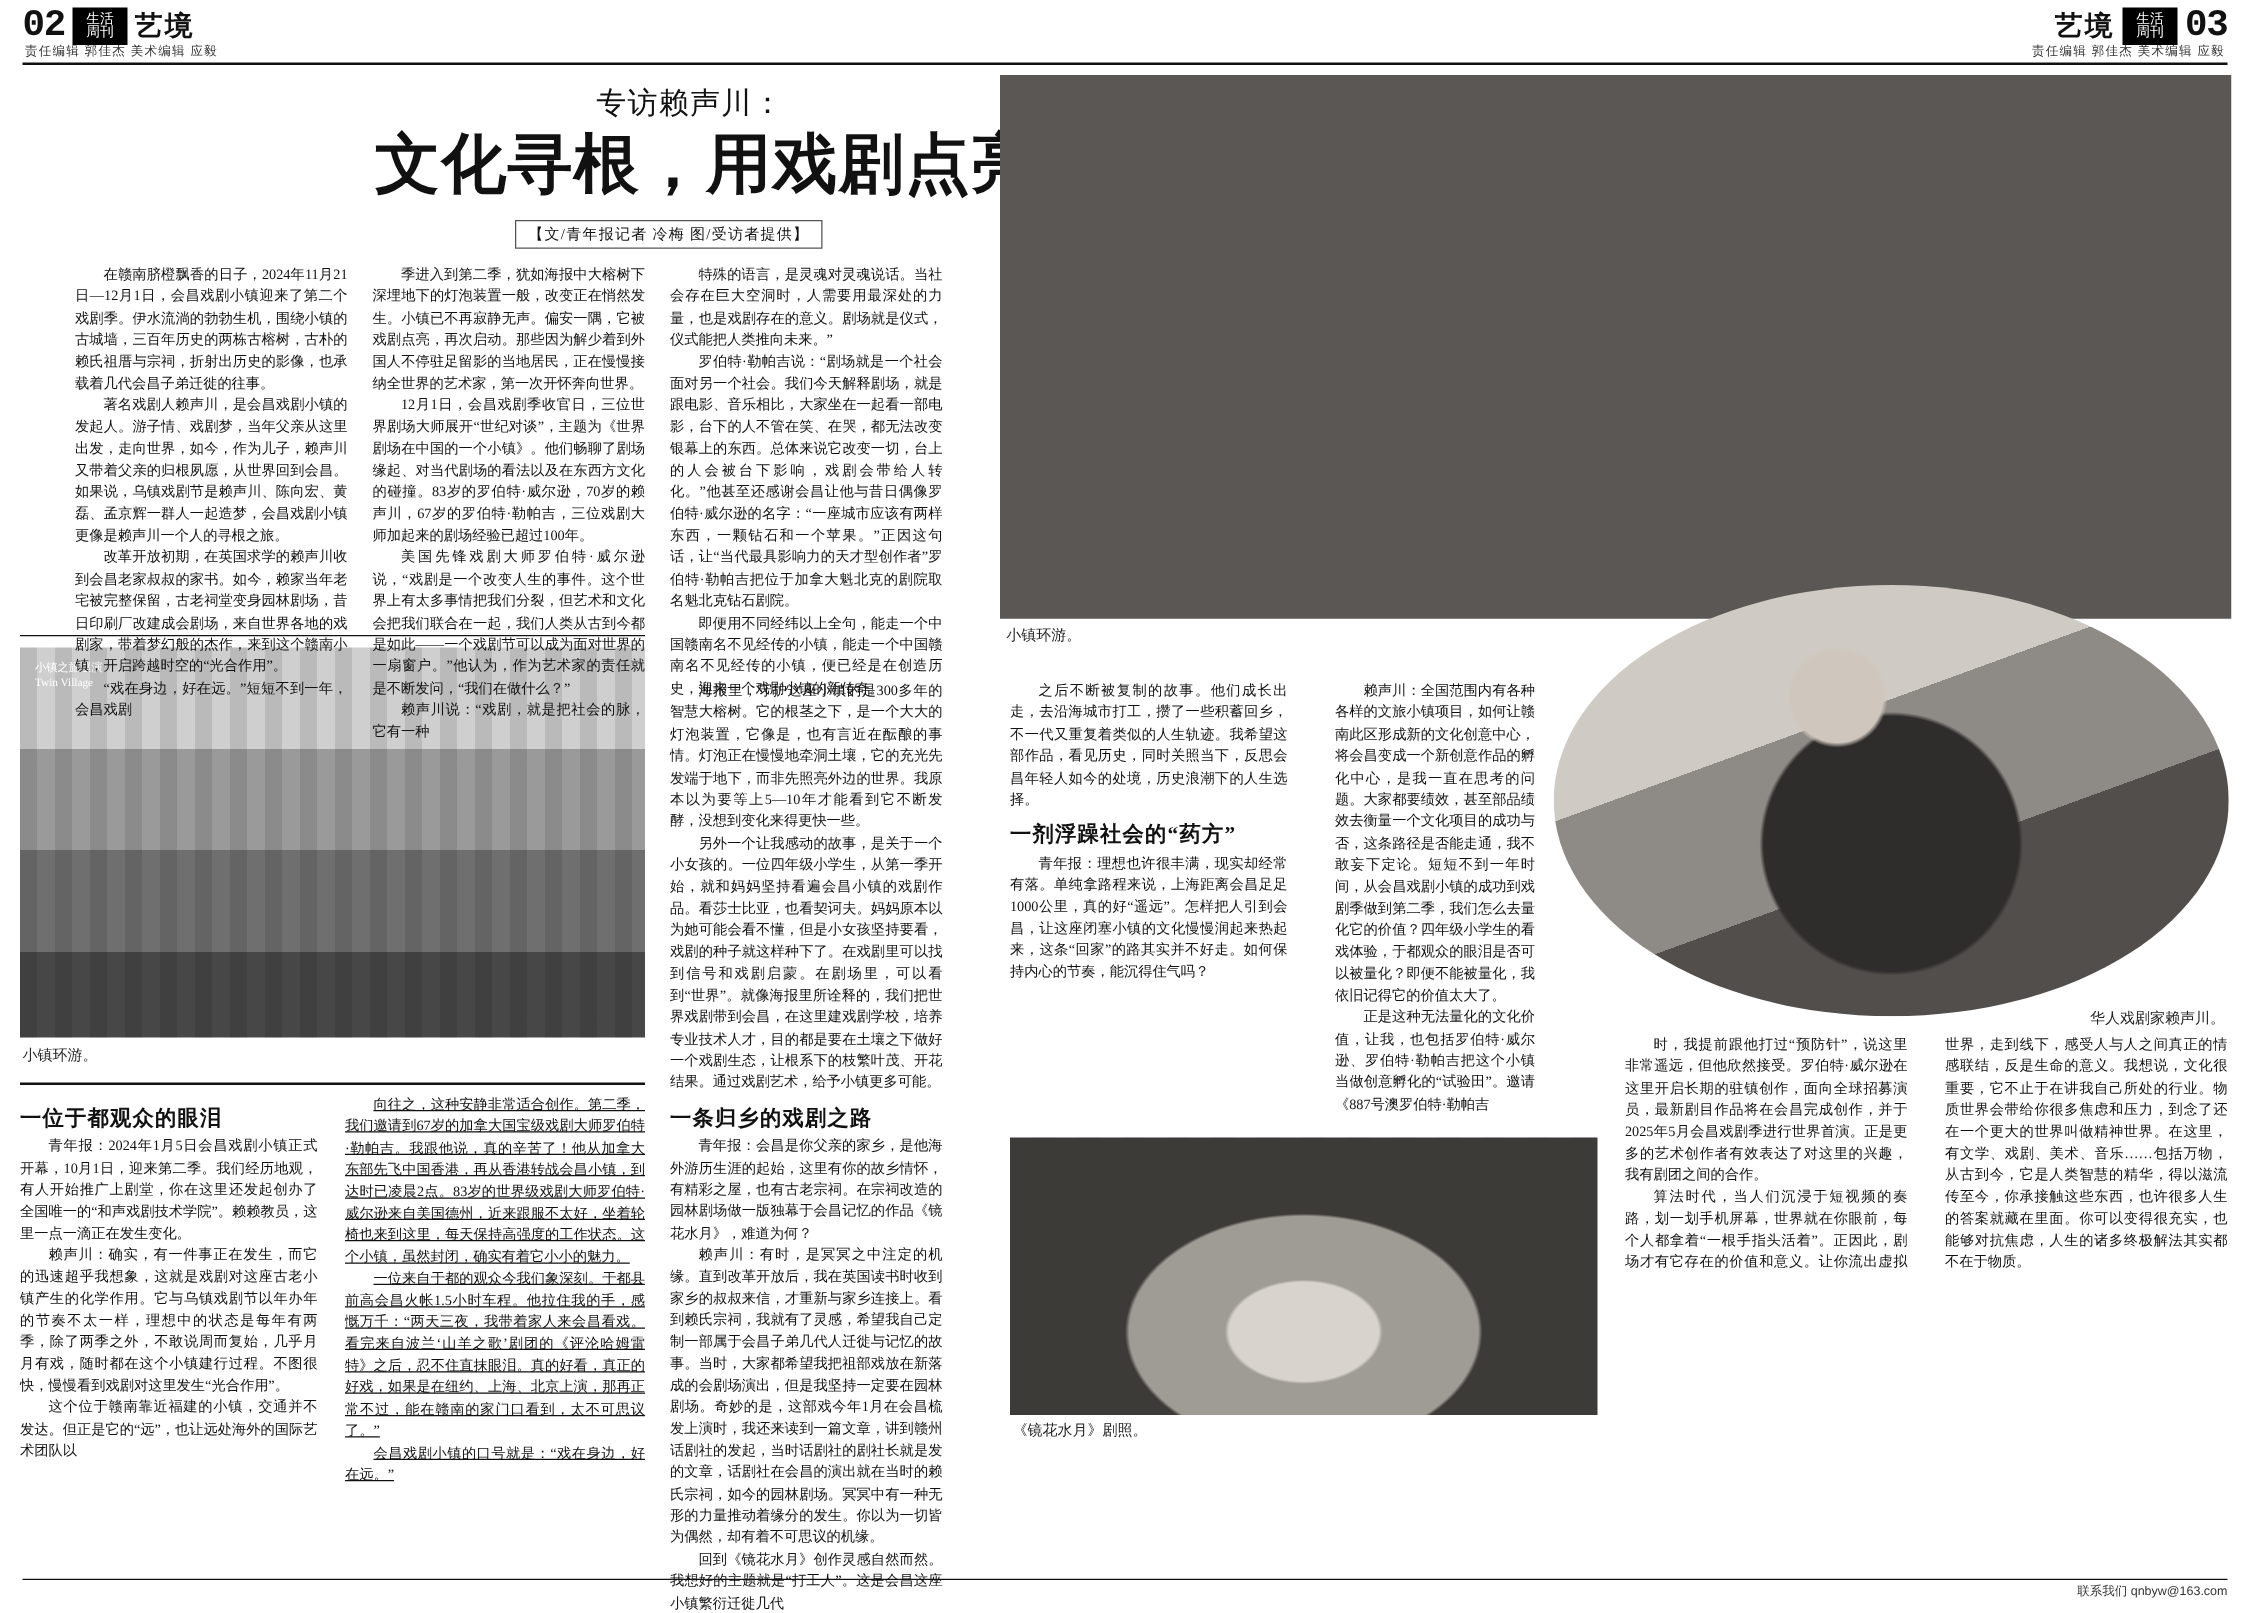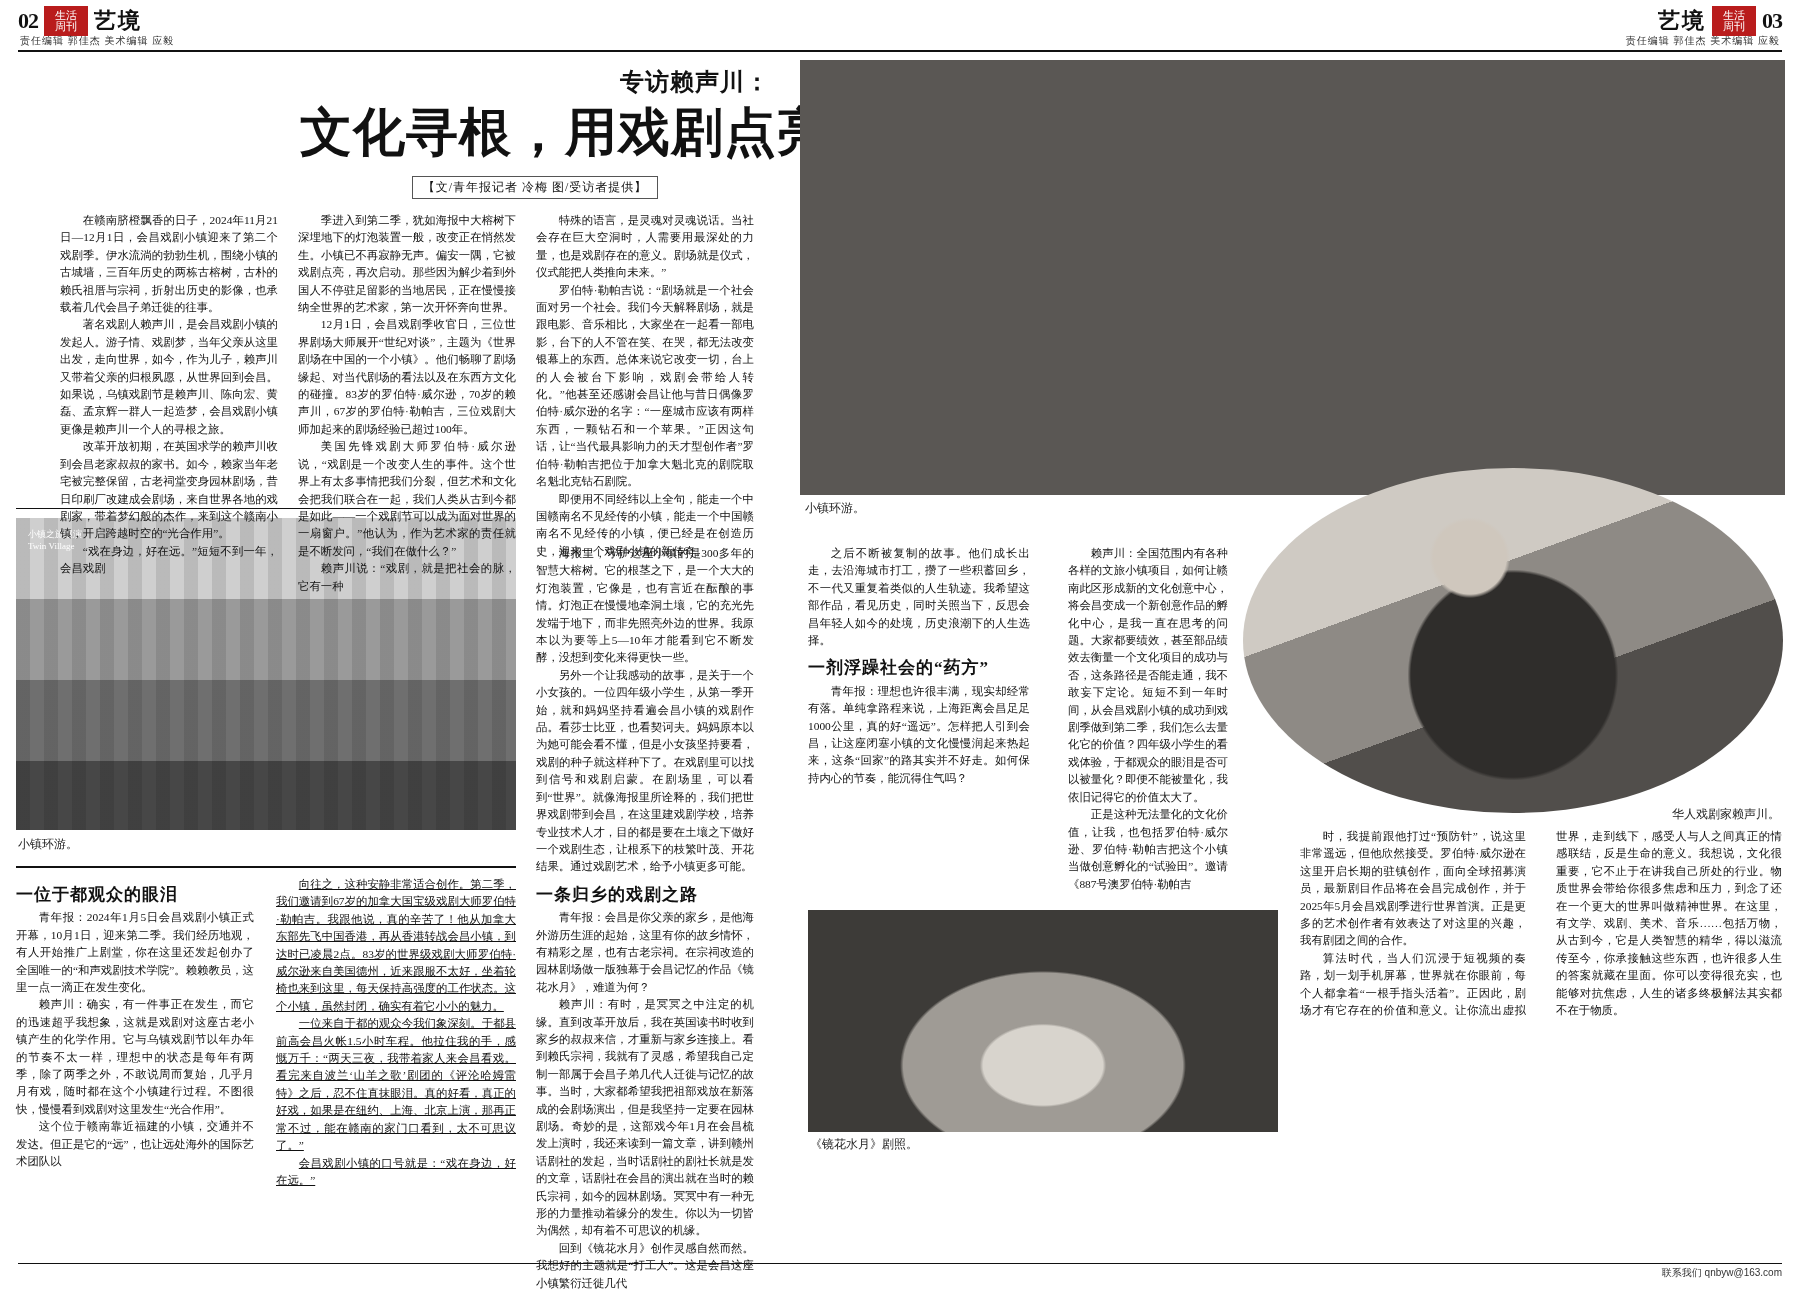--- a/index.html
+++ b/index.html
@@ -3,32 +3,32 @@
 <meta charset="utf-8">
 <style>
   html,body{margin:0;padding:0;background:#fff;}
   body{width:1800px;height:1290px;font-family:"Liberation Serif",serif;color:#111;overflow:hidden;}
   .page{position:relative;width:1800px;height:1290px;background:#fff;}
 
   
   .masthead{position:absolute;left:0;right:0;top:0;height:52px;}
   .mh-left{position:absolute;left:18px;top:6px;display:flex;align-items:flex-start;}
   .mh-right{position:absolute;right:18px;top:6px;display:flex;align-items:flex-start;justify-content:flex-end;}
-  .pagenum{font-family:Liberation Serif, serif;font-size:22px;font-weight:bold;line-height:30px;letter-spacing:-1px;}
-  .logo-badge{width:44px;height:30px;background:#b91c1c;color:#fff;font-size:11px;line-height:11px;
+  .pagenum{font-family:Liberation Mono, monospace;font-size:30px;font-weight:bold;line-height:30px;letter-spacing:-1px;}
+  .logo-badge{width:44px;height:30px;background:#000000;color:#fff;font-size:11px;line-height:11px;
       display:flex;flex-direction:column;align-items:center;justify-content:center;margin:0 6px;font-family:"Liberation Sans",sans-serif;}
   .logo-badge span{display:block;letter-spacing:0px;}
   .sect-name{font-size:22px;font-weight:bold;line-height:30px;letter-spacing:2px;}
   .mh-credit{font-size:10px;color:#333;position:absolute;top:34px;left:20px;letter-spacing:1px;font-family:"Liberation Sans",sans-serif;}
   .mh-credit-r{font-size:10px;color:#333;position:absolute;top:34px;right:20px;letter-spacing:1px;font-family:"Liberation Sans",sans-serif;}
   .mh-rule{position:absolute;left:18px;right:18px;top:50px;height:2px;background:#111;}
 
   
   .head-wrap{position:absolute;left:300px;top:66px;width:470px;text-align:center;}
-  .kicker{font-size:24px;font-weight:bold;letter-spacing:1px;text-align:right;margin-left:34px;}
+  .kicker{font-size:24px;font-weight:normal;letter-spacing:1px;text-align:center;margin-left:34px;}
   .headline{font-size:52px;font-weight:bold;letter-spacing:1px;margin-top:6px;line-height:58px;white-space:nowrap;}
   .byline{margin-top:14px;font-size:12px;letter-spacing:1px;}
   .byline .box{border:1px solid #555;padding:2px 10px;display:inline-block;}
 
   
   .photo{position:absolute;overflow:hidden;background:#3a3a3a;}
   .cap{position:absolute;font-size:12px;color:#222;font-family:"Liberation Sans",sans-serif;}
 
   
   .ph-kids{background:

